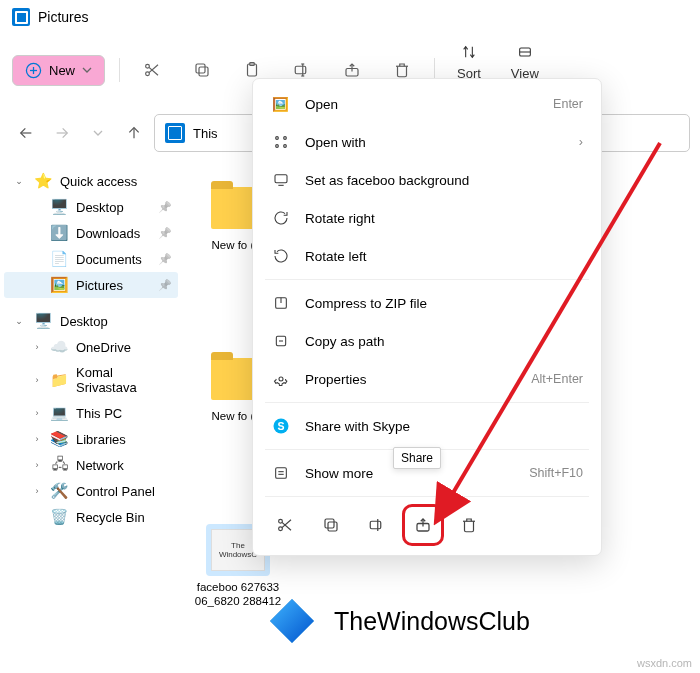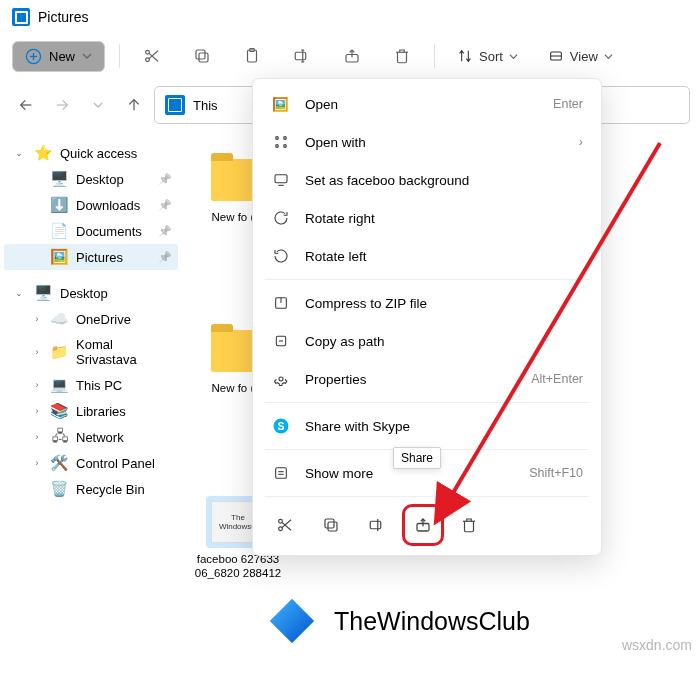--- a/index.html
+++ b/index.html
@@ -4,25 +4,25 @@
 <style>
 * { box-sizing: border-box; margin: 0; padding: 0; font-family: 'Segoe UI', sans-serif; }
 body { width: 700px; height: 673px; background: #fff; color: #000; font-size: 13px; overflow: hidden; position: relative; }
 
 .titlebar { display: flex; align-items: center; padding: 8px 12px 4px; gap: 8px; }
 .titlebar .app-icon { width: 18px; height: 18px; background: #0078d4; display: inline-flex; align-items: center; justify-content: center; border-radius: 2px; }
 .titlebar .app-icon::after { content: ''; width: 9px; height: 9px; border: 2px solid #fff; border-radius: 1px; }
 .titlebar .title { font-size: 14px; color: #000; }
 
 .toolbar { display: flex; gap: 14px; padding: 8px 12px 12px; align-items: center; }
-.new-btn { display: flex; align-items: center; gap: 7px; padding: 6px 12px; border: 1px solid #ccc; border-radius: 6px; cursor: pointer; background: #a3a3a3; }
+.new-btn { display: flex; align-items: center; gap: 7px; padding: 6px 12px; border: 1px solid #ccc; border-radius: 6px; cursor: pointer; background: #f9a8d4; }
 .new-btn svg { color: #0078d4; }
 .tool-btn { width: 36px; height: 36px; display: flex; align-items: center; justify-content: center; border-radius: 5px; cursor: pointer; color: #5f5f5f; }
 .tool-sep { width: 1px; height: 24px; background: #e0e0e0; }
-.sort-btn, .view-btn { display: flex; gap: 6px; align-items: center; padding: 6px 8px; border-radius: 5px; cursor: pointer; color: #333; }
+.sort-btn, .view-btn { display: flex; gap: 6px; align-items: center; padding: 6px 8px; border-radius: 5px; cursor: pointer; color: #333; flex-direction: column; }
 
 .nav-row { display: flex; align-items: center; gap: 4px; padding: 0 10px 10px; }
 .nav-btn { width: 32px; height: 36px; display: flex; align-items: center; justify-content: center; border-radius: 5px; cursor: pointer; color: #555; }
 .nav-btn.disabled { color: #bbb; cursor: default; }
 .addr-bar { flex: 1; display: flex; align-items: center; gap: 8px; border: 1px solid #ccc; border-radius: 5px; padding: 4px 10px; height: 38px; }
 .addr-icon { width: 20px; height: 20px; background: #0078d4; border-radius: 2px; position: relative; }
 .addr-icon::after { content: ''; position: absolute; inset: 3px; border: 1.5px solid #fff; border-radius: 1px; }
 .search-bar { width: 60px; display: flex; align-items: center; gap: 6px; border: 1px solid #ccc; border-radius: 5px; padding: 4px 8px; height: 38px; color: #888; overflow: hidden; }
 
 .main { display: flex; height: calc(100% - 160px); }
@@ -50,21 +50,21 @@
 .ctx-action-row { display: flex; gap: 10px; padding: 6px 14px; }
 .ctx-action-btn { width: 36px; height: 36px; border-radius: 5px; display: flex; align-items: center; justify-content: center; cursor: pointer; color: #444; }
 .ctx-action-btn.hl { outline: 3px solid #e01b24; border-radius: 7px; }
 .tooltip { position: absolute; background: #fff; border: 1px solid #d0d0d0; padding: 3px 7px; font-size: 12px; border-radius: 2px; box-shadow: 0 2px 6px rgba(0,0,0,.12); }
 
 .arrow-svg { position: absolute; top: 128px; left: 300px; z-index: 30; pointer-events: none; }
 
 .brand { position: absolute; bottom: 30px; left: 270px; display: flex; align-items: center; gap: 20px; font-size: 25px; color: #000; }
 .brand-logo { width: 44px; height: 44px; background: #0078d4; clip-path: polygon(50% 0,100% 50%,50% 100%,0 50%); position: relative; }
 .brand-logo::after { content:''; position:absolute; inset:0; background:linear-gradient(135deg,#40b5ff,#0052cc); clip-path: polygon(50% 0,100% 50%,50% 100%,0 50%);}
-.wm { position: absolute; bottom: 20px; right: 8px; color: #b6b6b6; font-size: 14px; }
+.wm { position: absolute; bottom: 4px; right: 8px; color: #b6b6b6; font-size: 11px; }
 
 svg { display: block; }
 </style>
 </head>
 <body>
 
 <div class="titlebar">
   <span class="app-icon"></span>
   <span class="title">Pictures</span>
 </div>

